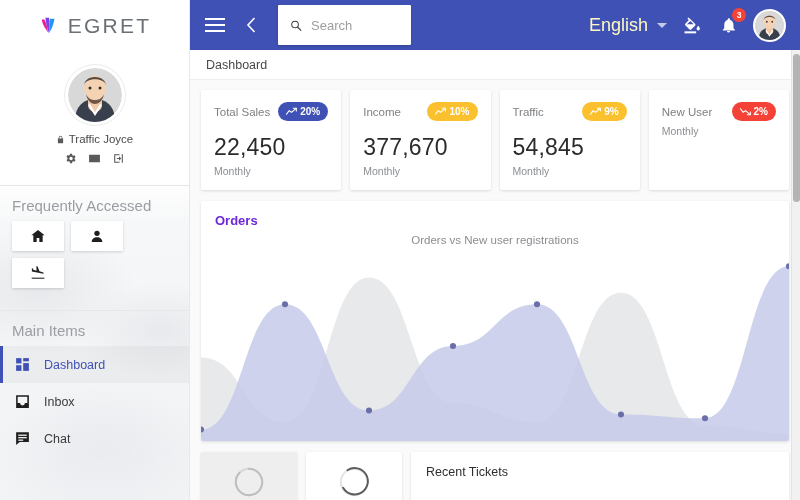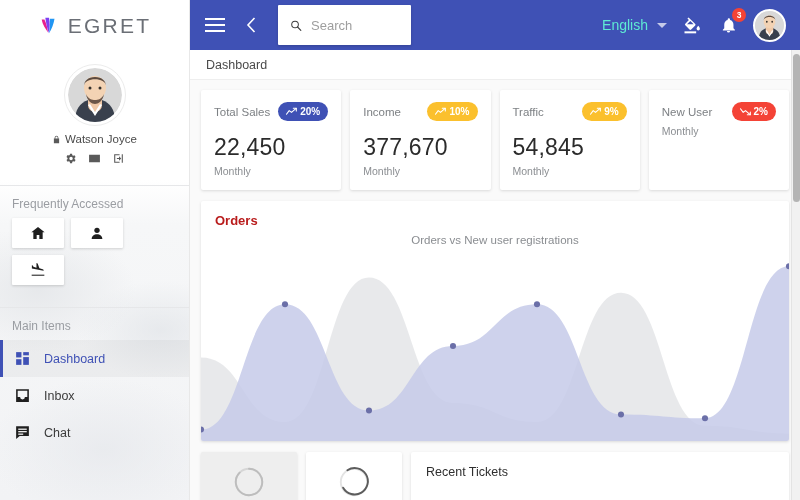--- a/index.html
+++ b/index.html
@@ -57,21 +57,21 @@
   }
   .lock-ic { width: 9px; height: 11px; display: block; }
   .profile-actions {
     margin-top: 7px; display: flex; align-items: center;
     justify-content: center; gap: 11px;
   }
   .profile-actions svg { width: 13px; height: 13px; display: block; cursor: pointer; }
   .sb-divider { height: 1px; background: #e6e7e9; margin: 10px 0 0; }
 
   .sec-label {
-    font-size: 12px; color: #9a9da2; padding: 11px 12px 7px;
+    font-size: 15px; color: #9a9da2; padding: 11px 12px 7px;
   }
   .freq-tiles { padding: 0 12px 12px; display: flex; flex-wrap: wrap; gap: 7px; }
   .tile {
     width: 52px; height: 30px; background: #fff;
     box-shadow: 0 1px 3px rgba(0,0,0,.16);
     display: flex; align-items: center; justify-content: center;
     cursor: pointer; border-radius: 1px;
   }
   .tile svg { width: 16px; height: 16px; display: block; }
 
@@ -109,22 +109,22 @@
     margin-left: 2px; border-radius: 1px;
     box-shadow: 0 1px 3px rgba(0,0,0,.18);
   }
   .searchbox input {
     border: 0; outline: 0; font-size: 13px; color: #3d3d3d;
     width: 100%; font-family: inherit; background: transparent;
   }
   .searchbox input::placeholder { color: #9e9e9e; }
   .tb-spacer { flex: 1; }
   .lang {
-    display: flex; align-items: center; gap: 9px; color: #5eead4;
-    font-size: 14px; cursor: pointer;
+    display: flex; align-items: center; gap: 9px; color: #fef9c3;
+    font-size: 18px; cursor: pointer;
   }
   .caret { width: 0; height: 0; border-left: 5px solid transparent;
            border-right: 5px solid transparent; border-top: 5px solid #c5cae9; }
   .bell-wrap { position: relative; cursor: pointer; }
   .badge {
     position: absolute; top: -6px; right: -7px;
     min-width: 14px; height: 14px; border-radius: 7px;
     background: #f44336; color: #fff; font-size: 8.5px;
     display: flex; align-items: center; justify-content: center;
     padding: 0 3px; font-weight: 700;
@@ -163,21 +163,21 @@
     margin-top: 13px; letter-spacing: .2px;
   }
   .stat-sub { font-size: 10.5px; color: #8b8e92; margin-top: 4px; }
 
   .chart-card {
     margin-top: 11px; background: #fff; border-radius: 2px;
     box-shadow: 0 1px 3px rgba(0,0,0,.13);
     overflow: hidden; height: 240px; position: relative;
   }
   .chart-head { padding: 12px 14px 0; }
-  .chart-title { font-size: 13px; color: #b91c1c; font-weight: 700; }
+  .chart-title { font-size: 13px; color: #6d28d9; font-weight: 700; }
   .chart-sub { font-size: 11.5px; color: #8a8d91; margin-top: 6px; text-align: center; }
   .chart-svg { position: absolute; left: 0; right: 0; bottom: 0; width: 100%; height: 190px; display: block; }
 
   .bottom-row { display: flex; gap: 9px; margin-top: 11px; }
   .spark-card {
     width: 96px; height: 60px; border-radius: 2px;
     box-shadow: 0 1px 3px rgba(0,0,0,.13);
     display: flex; align-items: center; justify-content: center;
   }
   .spark-card.gray { background: #eeeeee; }
@@ -228,21 +228,21 @@
             <path d="M18 26 C19 33 24 36 27 36 C30 36 35 33 36 26 C34 31 30 32 27 32 C24 32 20 31 18 26 Z" fill="#6b5648"></path>
             <ellipse cx="22" cy="20" rx="1.5" ry="1.6" fill="#34302c"></ellipse>
             <ellipse cx="32" cy="20" rx="1.5" ry="1.6" fill="#34302c"></ellipse>
             <path d="M22 36 L27 44 L32 36 L34 37 L27 48 L20 37 Z" fill="#ffffff"></path>
           </svg>
         </div>
         <div class="profile-name">
           <svg class="lock-ic" viewBox="0 0 24 24">
             <path d="M17 9V7a5 5 0 0 0-10 0v2H5v13h14V9h-2zm-8-2a3 3 0 0 1 6 0v2H9V7z" fill="#5a5a5a"></path>
           </svg>
-          <span>Watson Joyce</span>
+          <span>Traffic Joyce</span>
         </div>
         <div class="profile-actions">
           <svg viewBox="0 0 24 24">
             <path d="M19.4 13a7.6 7.6 0 0 0 0-2l2-1.6-2-3.4-2.4 1a7.5 7.5 0 0 0-1.7-1L14.9 3h-3.8l-.4 2.6a7.5 7.5 0 0 0-1.7 1l-2.4-1-2 3.4L6.6 11a7.6 7.6 0 0 0 0 2l-2 1.6 2 3.4 2.4-1c.5.4 1.1.8 1.7 1l.4 2.6h3.8l.4-2.6c.6-.2 1.2-.6 1.7-1l2.4 1 2-3.4-2-1.6zM13 15.2A3.2 3.2 0 1 1 13 8.8a3.2 3.2 0 0 1 0 6.4z" fill="#5a5a5a"></path>
           </svg>
           <svg viewBox="0 0 24 24">
             <path d="M2 5h20v14H2V5zm10 7L3.5 6.5h17L12 12z" fill="#5a5a5a"></path>
           </svg>
           <svg viewBox="0 0 24 24">
             <path d="M4 4h10v2H6v12h8v2H4V4z" fill="#5a5a5a"></path>

